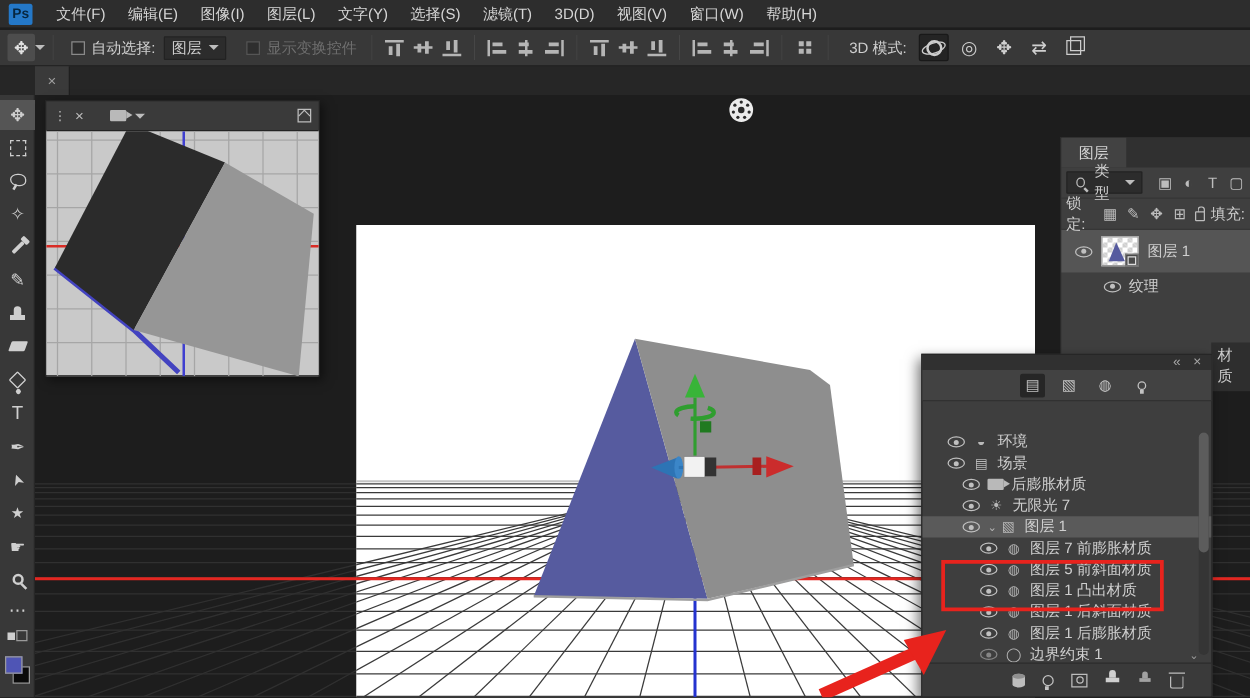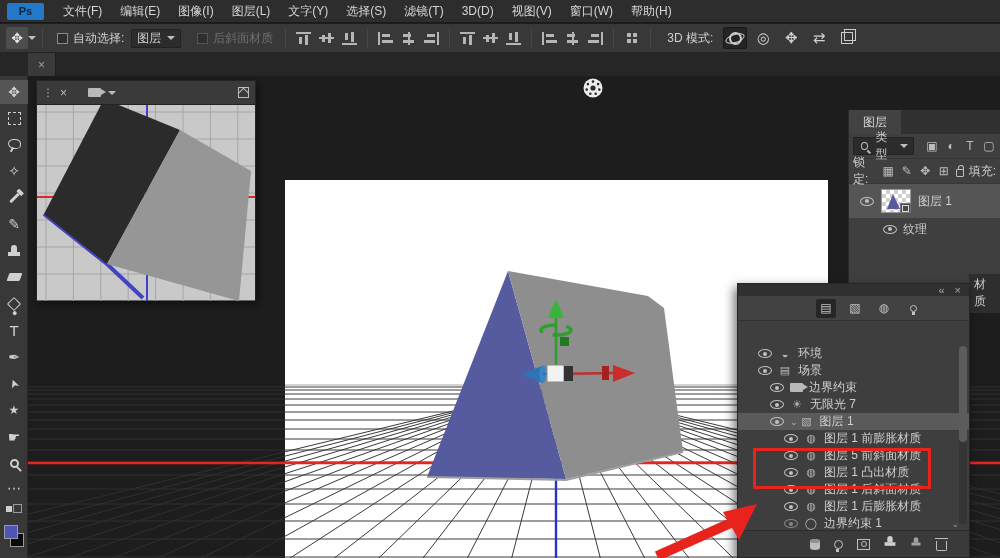--- a/index.html
+++ b/index.html
@@ -4,21 +4,21 @@
 <style>
   * { margin:0; padding:0; box-sizing:border-box; }
   html,body { width:1000px; height:558px; overflow:hidden; background:#1d1d1d;
               font-family:"Liberation Sans", sans-serif; }
   #app { position:relative; width:1000px; height:558px; background:#1d1d1d; color:#cfcfcf;
          font-size:12px; -webkit-font-smoothing:antialiased; }
 
   
   .menubar { position:absolute; left:0; top:0; width:1000px; height:23px; background:#2d2d2d;
              display:flex; align-items:center; border-bottom:1px solid #1a1a1a; }
-  .ps-logo { width:37px; height:17px; margin:0 10px 0 7px; background:#2478c8; color:#07263f;
+  .ps-logo { width:19px; height:17px; margin:0 10px 0 7px; background:#2478c8; color:#07263f;
              font-weight:bold; font-size:11px; display:flex; align-items:center; justify-content:center;
              border-radius:2px; }
   .menu-item { padding:0 9px; height:23px; line-height:23px; color:#d6d6d6; cursor:default; }
 
   
   .optionsbar { position:absolute; left:0; top:24px; width:1000px; height:29px; background:#383838;
                 display:flex; align-items:center; border-bottom:1px solid #242424; }
   .sep { width:1px; height:20px; background:#2a2a2a; margin:0 6px; border-right:1px solid #464646; }
   .chk { width:11px; height:11px; border:1px solid #8a8a8a; background:#2e2e2e; margin:0 5px 0 8px; }
   .chk.dim { border-color:#555; }
@@ -202,21 +202,21 @@
     <span class="toolchip">✥</span>
     <span class="tri"></span>
     <span class="sep"></span>
     <span class="chk"></span>
     <span>自动选择:</span>
     <span class="selbox" style="margin-left:7px">
       <span>图层</span>
       <span class="tri"></span>
     </span>
     <span class="chk dim" style="margin-left:16px"></span>
-    <span class="dimtext">后斜面材质</span>
+    <span class="dimtext">显示变换控件</span>
     <span class="sep" style="margin-left:12px"></span>
     <span class="alico av-top"></span>
     <span class="alico av-mid"></span>
     <span class="alico av-bot"></span>
     <span class="sep"></span>
     <span class="alico ah-left"></span>
     <span class="alico ah-mid"></span>
     <span class="alico ah-right"></span>
     <span class="sep"></span>
     <span class="alico av-top"></span>
@@ -557,37 +557,37 @@
           <span>环境</span>
         </div>
       <div class="row ind0" style="top:17px">
           <span class="eye"></span>
           <span class="ric">▤</span>
           <span>场景</span>
         </div>
       <div class="row ind1" style="top:34px">
           <span class="eye"></span>
           <span class="cam"></span>
-          <span>边界约束</span>
+          <span>后膨胀材质</span>
         </div>
       <div class="row ind1" style="top:51px">
           <span class="eye"></span>
           <span class="ric">☀</span>
           <span>无限光 7</span>
         </div>
       <div class="row ind1 sel" style="top:68px">
           <span class="eye"></span>
           <span class="rchev">⌄</span>
           <span class="ric">▧</span>
           <span>图层 1</span>
         </div>
       <div class="row ind2" style="top:85px">
           <span class="eye"></span>
           <span class="ric">◍</span>
-          <span>图层 1 前膨胀材质</span>
+          <span>图层 7 前膨胀材质</span>
         </div>
       <div class="row ind2" style="top:102px">
           <span class="eye"></span>
           <span class="ric">◍</span>
           <span>图层 5 前斜面材质</span>
         </div>
       <div class="row ind2" style="top:119px">
           <span class="eye"></span>
           <span class="ric">◍</span>
           <span>图层 1 凸出材质</span>

